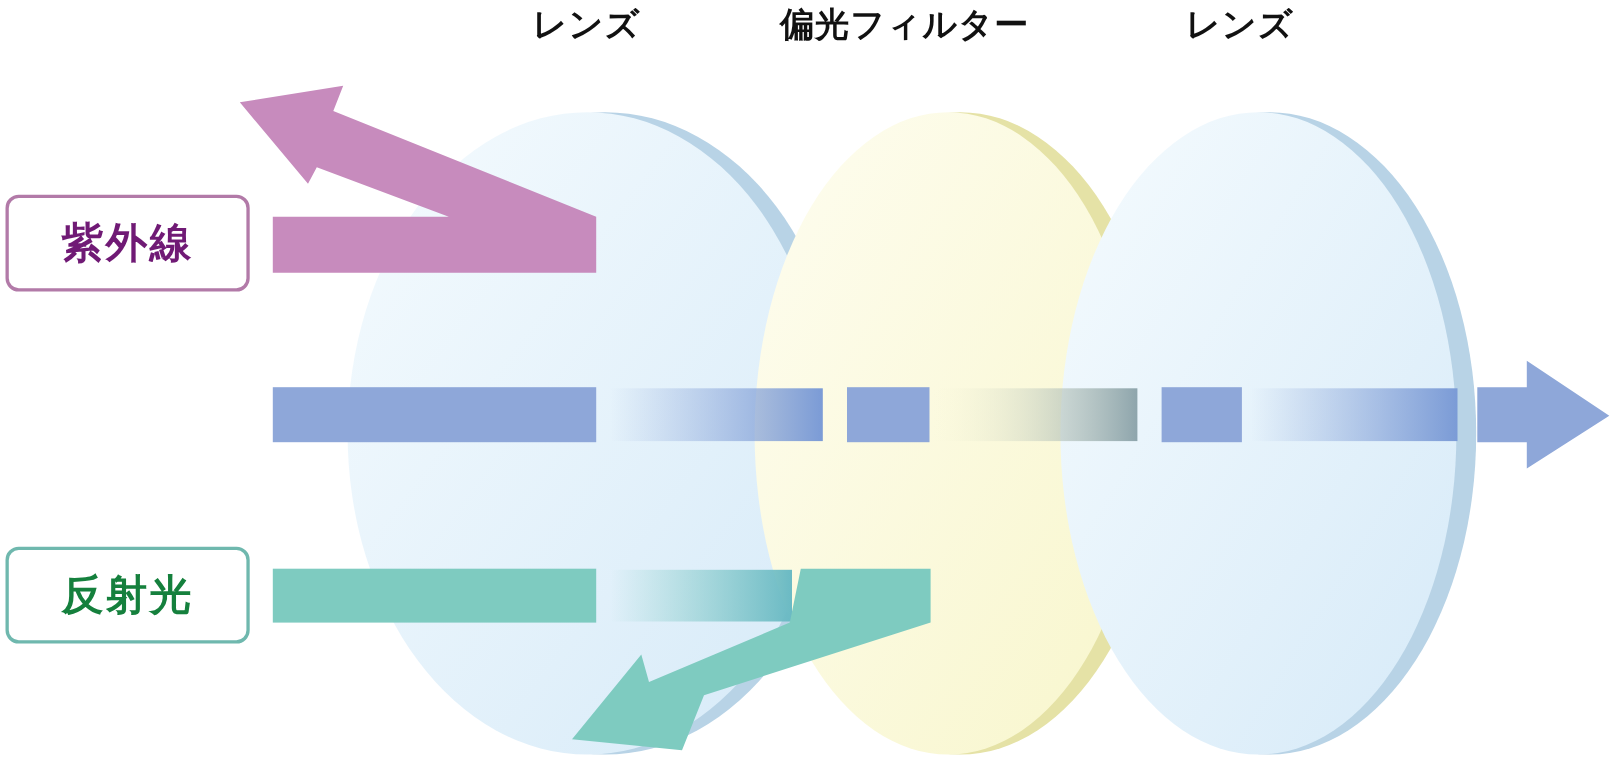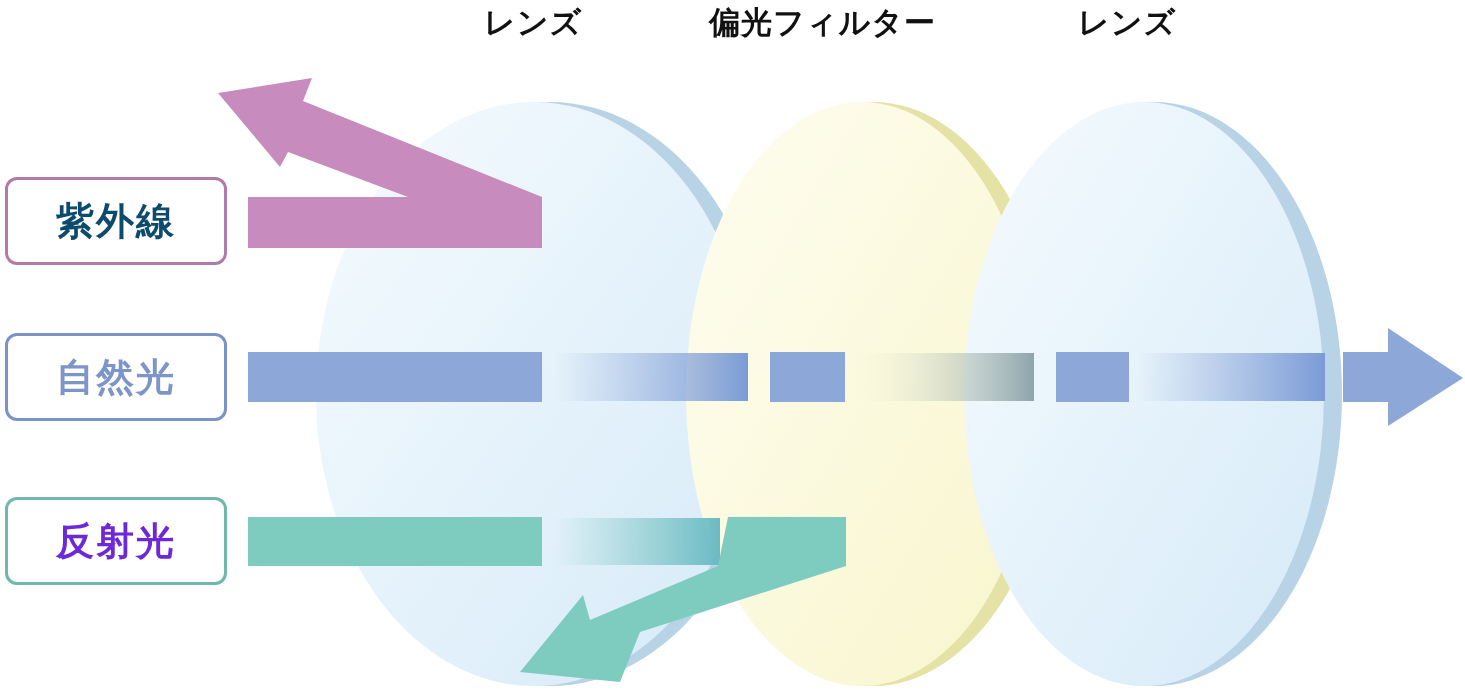--- a/index.html
+++ b/index.html
@@ -71,23 +71,20 @@
       <rect x="248" y="517" width="294" height="49" fill="#7ecbc0"></rect>
       <rect x="555" y="518" width="165" height="47" fill="url(#refGrad)"></rect>
       <polygon fill="#7ecbc0" points="728,517 846,517 846,566 640,632 620,682 520,672 583,595 590,620 718,566"></polygon>
     </g>
   </svg>
 
   <div class="header-label" style="left:484px;">レンズ</div>
   <div class="header-label" style="left:709px;text-align:center;">偏光フィルター</div>
   <div class="header-label" style="left:1078px;">レンズ</div>
 
-  <div class="legend-box" style="top:177px; border-color:#b27aa8; color:#0c4a6e;">
+  <div class="legend-box" style="top:177px; border-color:#b27aa8; color:#701a75;">
     <span>紫外線</span>
   </div>
-  <div class="legend-box" style="top:333px; border-color:#7b93c7; color:#7d95c9;">
-    <span>自然光</span>
-  </div>
-  <div class="legend-box" style="top:497px; border-color:#6fb8ae; color:#6d28d9;justify-content:center;">
+  <div class="legend-box" style="top:497px; border-color:#6fb8ae; color:#15803d;justify-content:center;">
     <span>反射光</span>
   </div>
 
 </div>
 
 </body></html>

